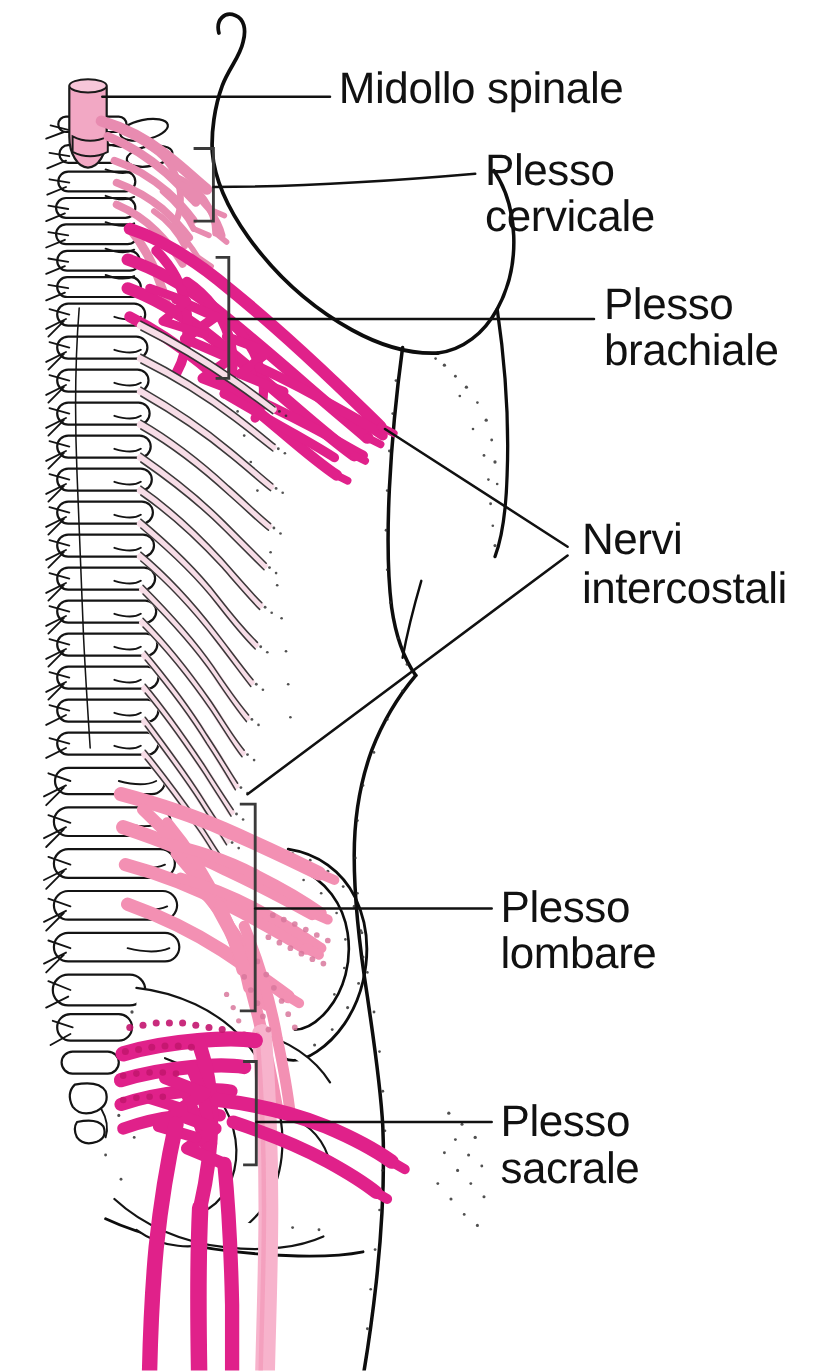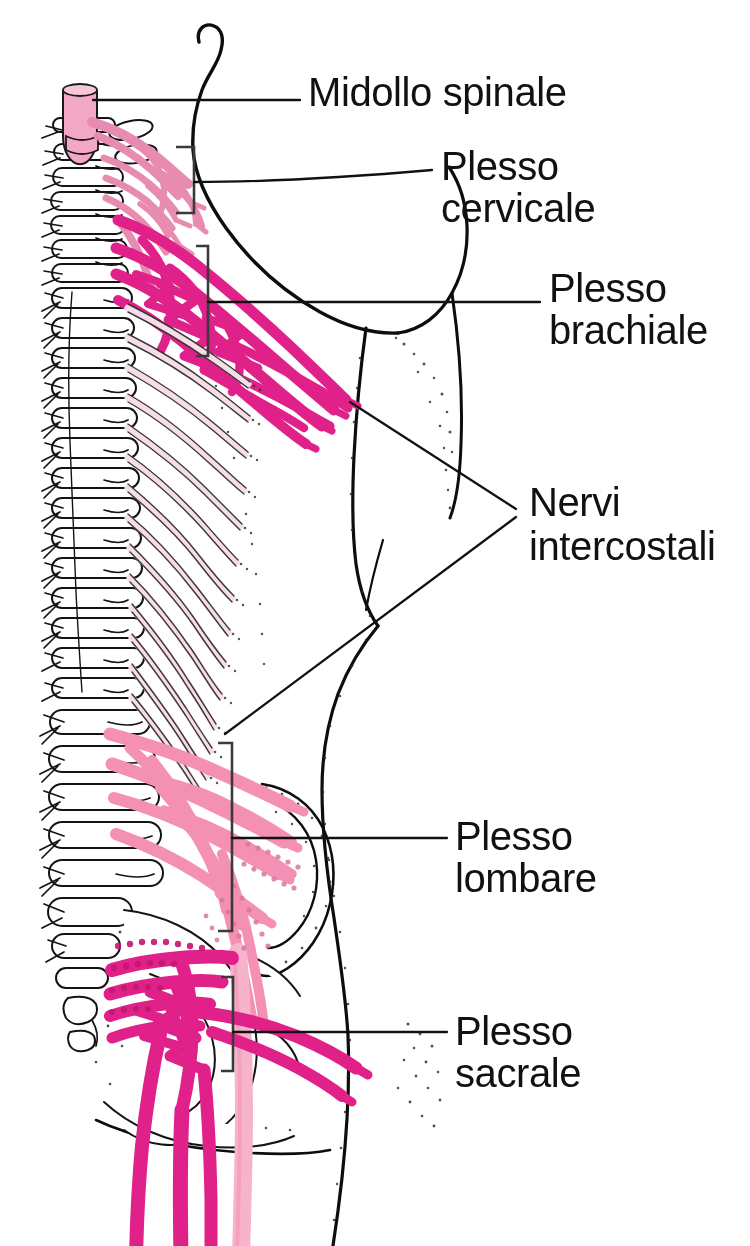--- a/index.html
+++ b/index.html
@@ -10,21 +10,21 @@
   }
   body {
     width: 750px;
     height: 1246px;
     font-family: "Liberation Sans", sans-serif;
     overflow: hidden;
     position: relative;
   }
   #figure {
     position: absolute;
-    top: 12px;
+    top: 0;
     left: 0;
     width: 750px;
     height: 1216px;
   }
   svg {
     display: block;
   }
   .label-text {
     font-family: "Liberation Sans", sans-serif;
     font-size: 40px;

